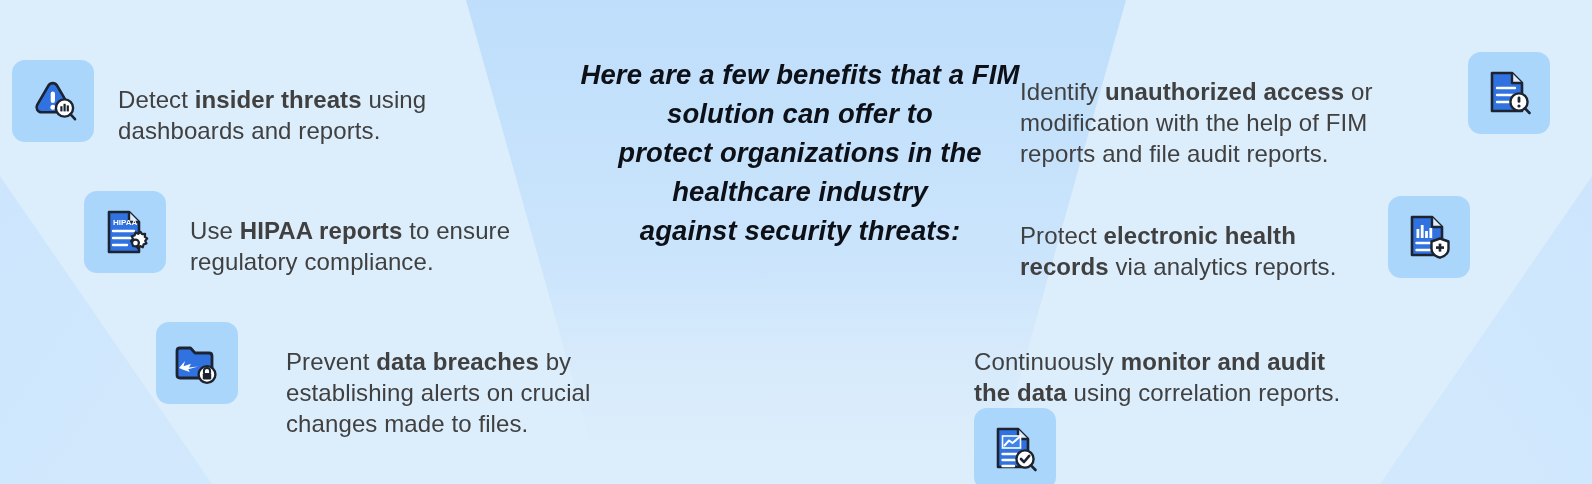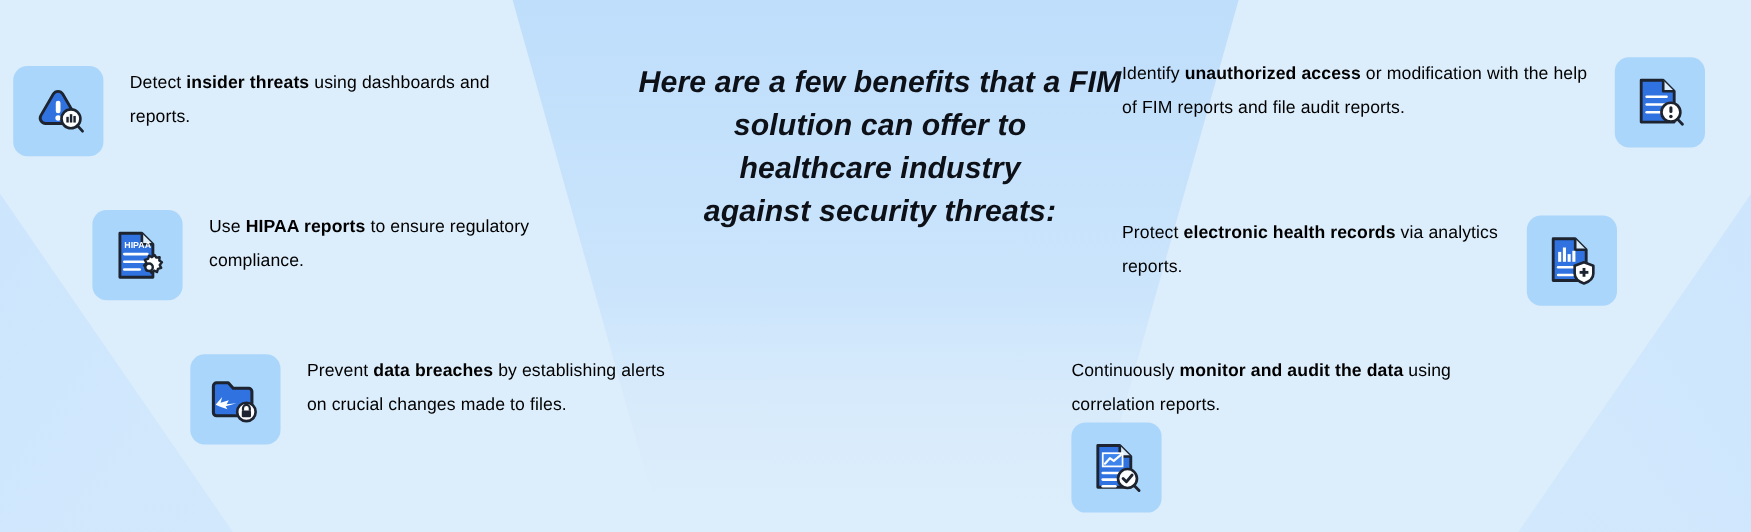--- a/index.html
+++ b/index.html
@@ -38,33 +38,34 @@
     height: 82px;
     border-radius: 13px;
     background: #abd6fb;
     display: flex;
     align-items: center;
     justify-content: center;
   }
   .icon-tile svg { display: block; }
 
   .benefit-text {
-    font-size: 16px;
+    font-size: 24px;
     line-height: 31px;
-    color: #000000;
+    color: #404040;
     letter-spacing: 0.1px;
+    margin-top: 24px;
   }
   .benefit-text b { font-weight: 700; }
   .benefit.left  .benefit-text { margin-left: 24px; text-align: left; }
   .benefit.right .benefit-text { margin-right: 24px; text-align: left; }
 
   
   #benefit-1 { left: 12px;  top: 60px;  width: 460px; }
   #benefit-2 { left: 84px;  top: 191px; width: 440px; }
-  #benefit-3 { left: 173px; top: 322px; width: 440px; }
+  #benefit-3 { left: 156px; top: 322px; width: 440px; gap: 24px; }
 
   
   #benefit-4 { right: 42px;  top: 52px;  width: 530px; }
   #benefit-5 { right: 122px; top: 196px; width: 450px; }
   #benefit-6 { right: 218px; top: 322px; width: 400px; flex-direction: column; }
 
   #headline {
     position: absolute;
     z-index: 3;
     left: 520px;
@@ -158,20 +159,21 @@
       </div>
       <div class="benefit-text">
         <span>Prevent </span><b>data breaches</b><span> by establishing alerts on crucial changes made to files.</span>
       </div>
     </div>
   </div>
 
   <div id="headline">
     <span class="hl-line">Here are a few benefits that a FIM</span>
     <span class="hl-line">solution can offer to</span>
+    <span class="hl-line">protect organizations in the</span>
     <span class="hl-line">healthcare industry</span>
     <span class="hl-line">against security threats:</span>
   </div>
 
   <div id="right-column">
 
     <div class="benefit right" id="benefit-4">
       <div class="benefit-text">
         <span>Identify </span><b>unauthorized access</b><span> or modification with the help of FIM reports and file audit reports.</span>
       </div>

